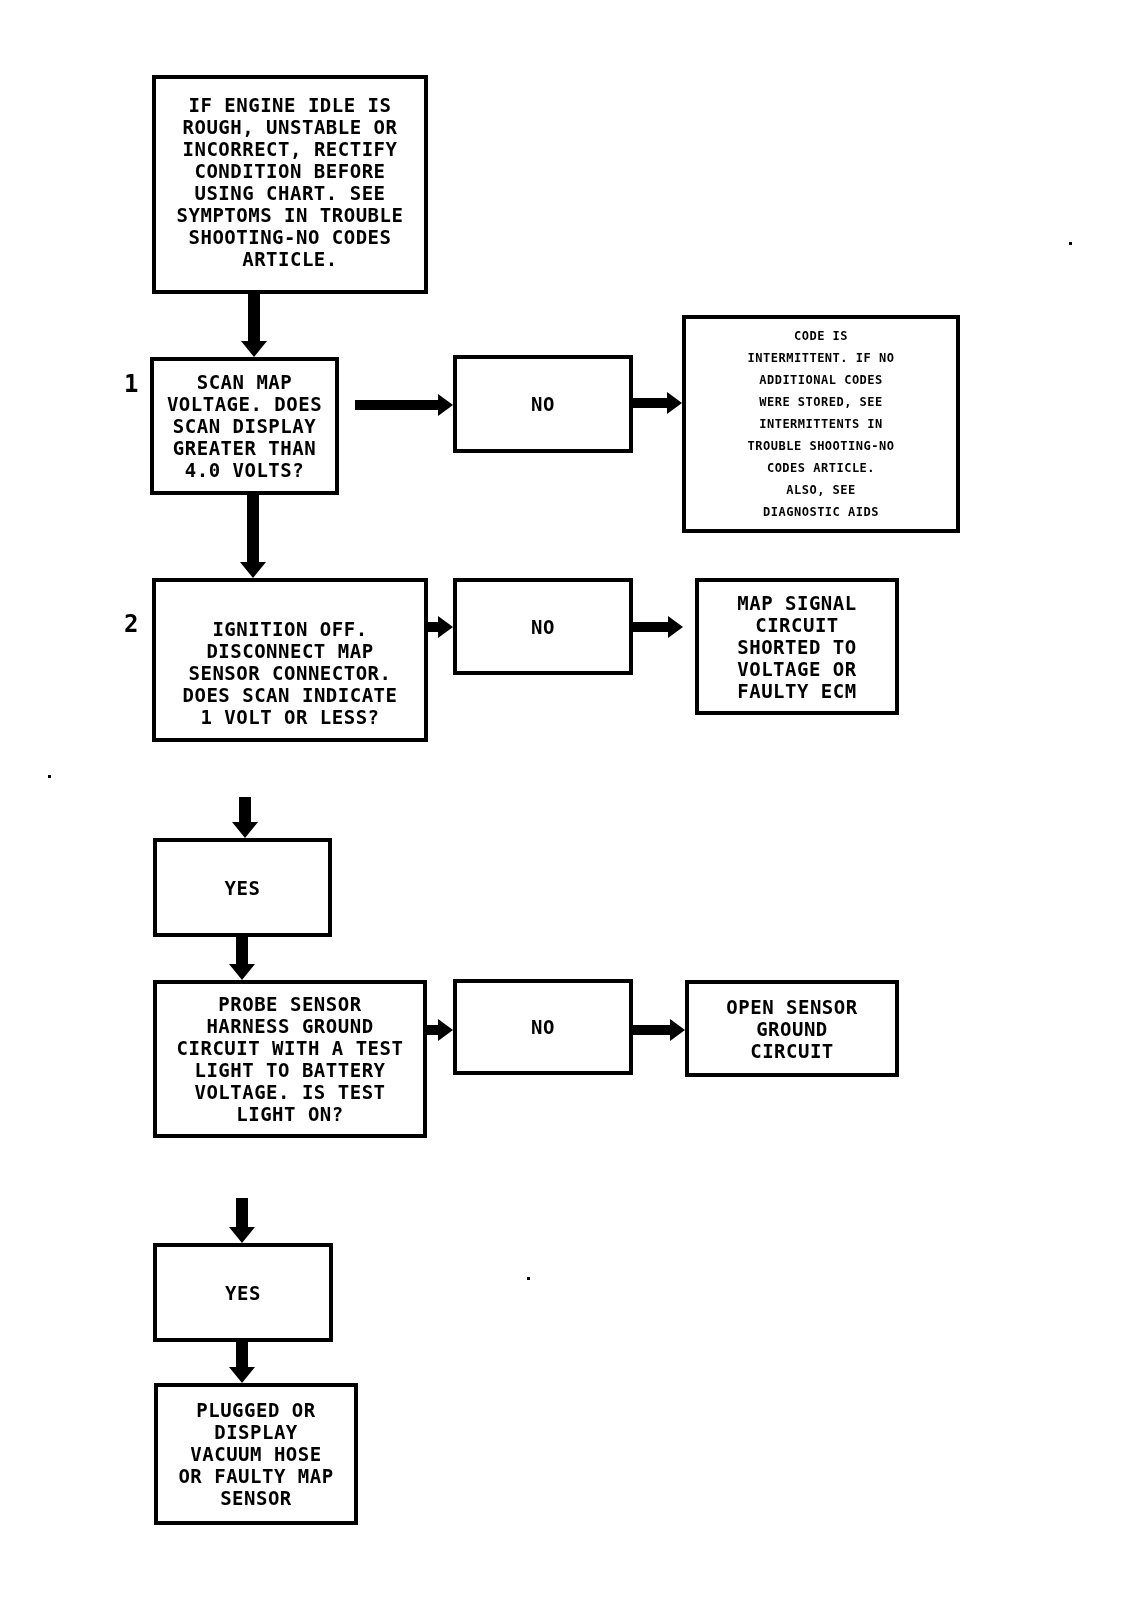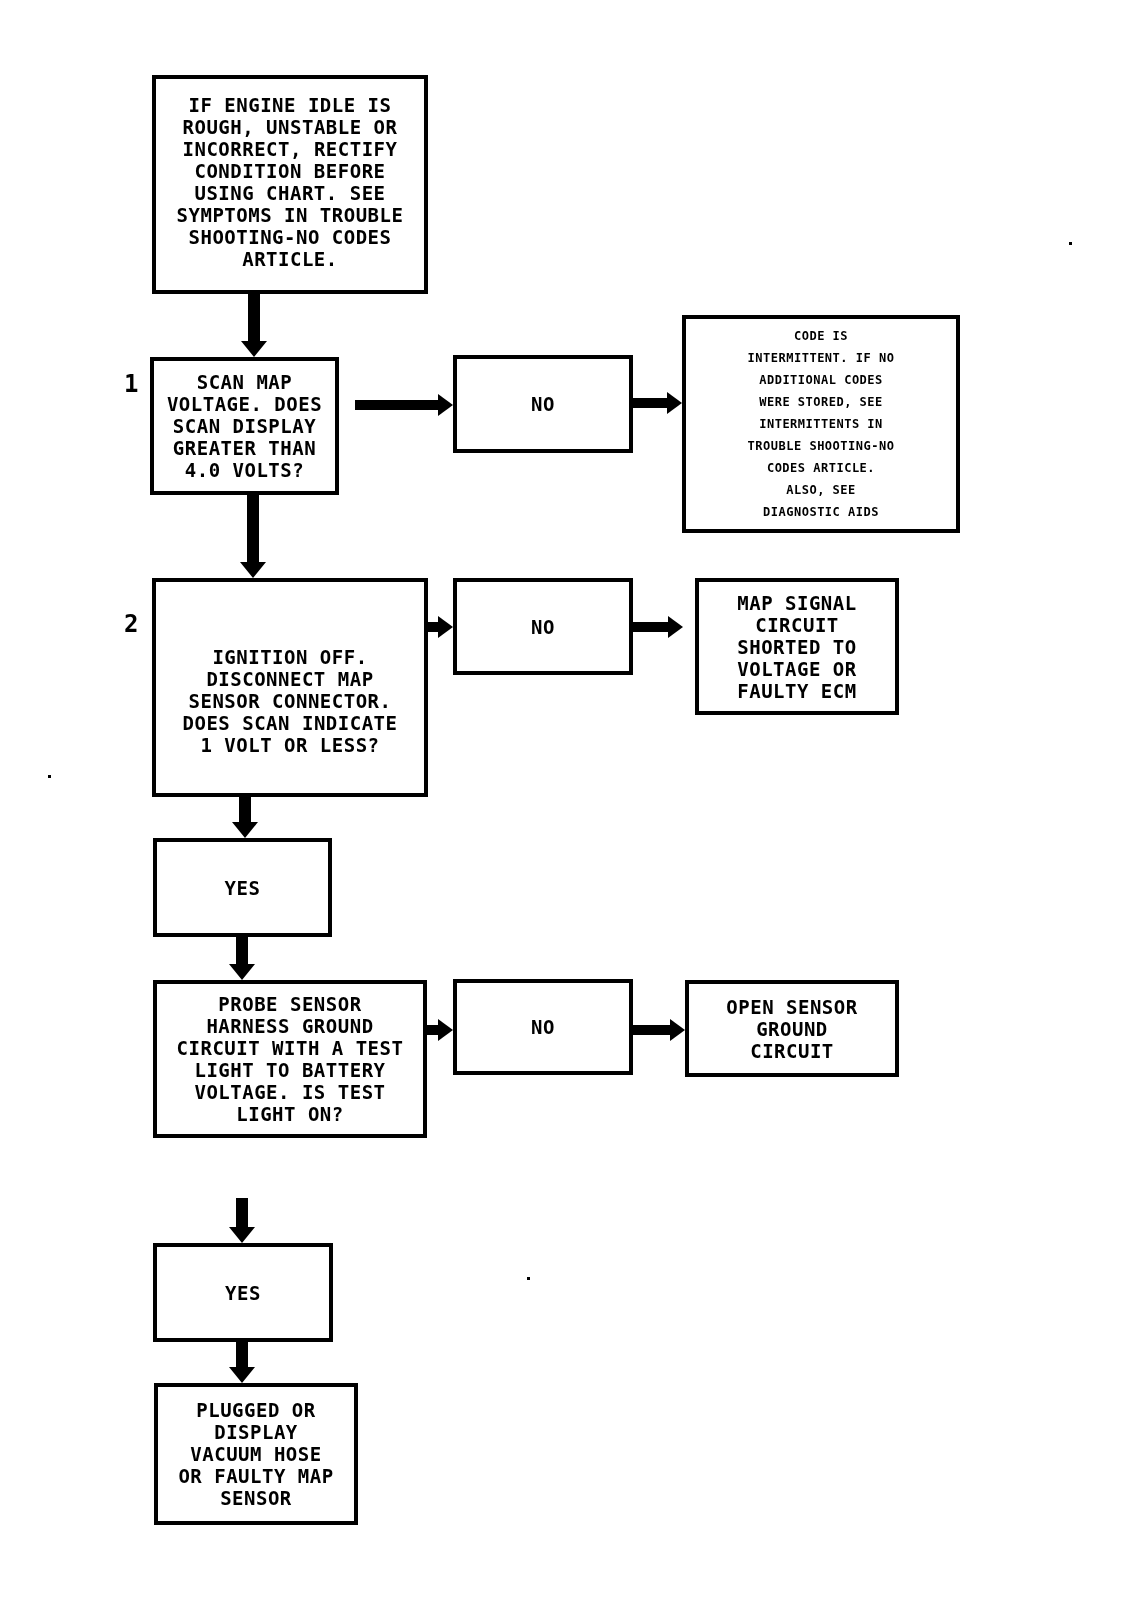--- a/index.html
+++ b/index.html
@@ -81,21 +81,21 @@
 INTERMITTENT. IF NO
 ADDITIONAL CODES
 WERE STORED, SEE
 INTERMITTENTS IN
 TROUBLE SHOOTING-NO
 CODES ARTICLE.
 ALSO, SEE
 DIAGNOSTIC AIDS</span>
   </div>
 
-  <div class="box" style="left:152px;top:578px;width:276px;height:219px;padding-top:26px;">
+  <div class="box" style="left:152px;top:578px;width:276px;height:164px;padding-top:26px;">
     <span>IGNITION OFF.
 DISCONNECT MAP
 SENSOR CONNECTOR.
 DOES SCAN INDICATE
 1 VOLT OR LESS?</span>
   </div>
 
   <div class="box" style="left:453px;top:578px;width:180px;height:97px;">
     <span>NO</span>
   </div>

